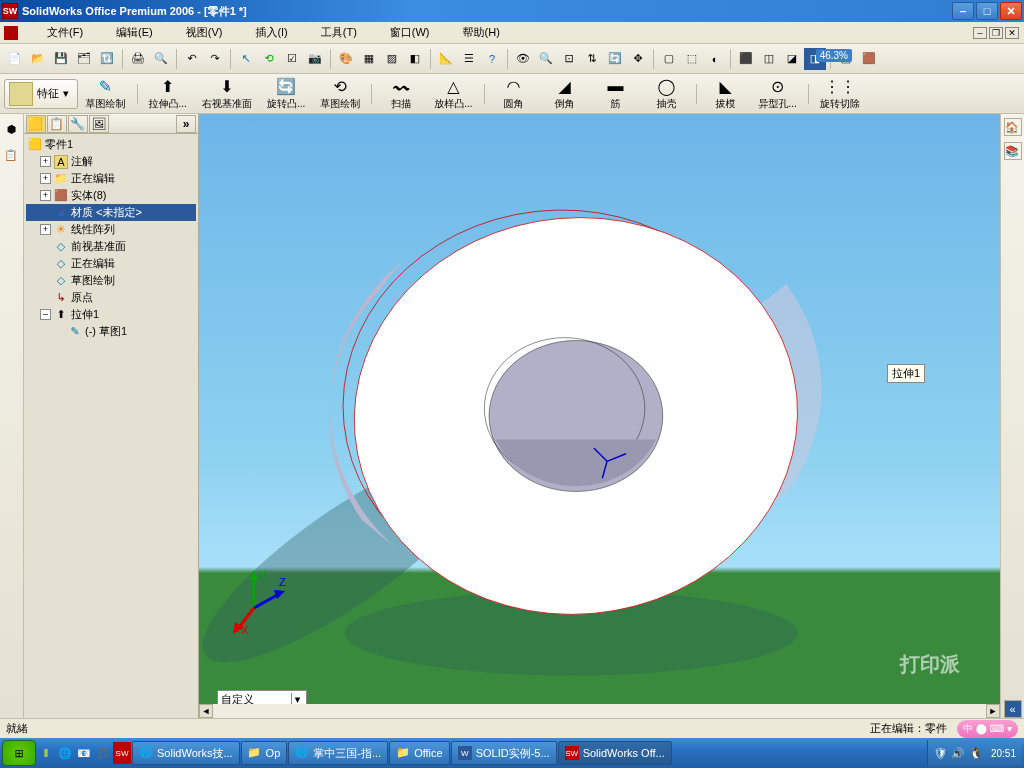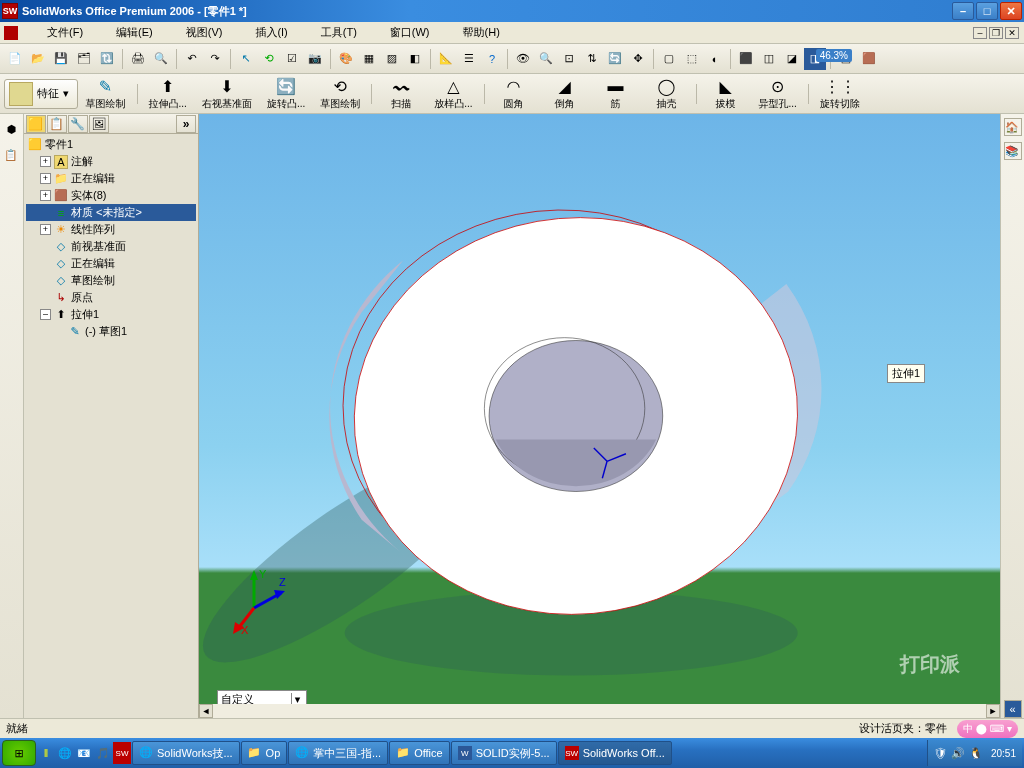--- a/index.html
+++ b/index.html
@@ -337,21 +337,21 @@
     <div class="rbtn">🏠</div>
     <div class="rbtn">📚</div>
     <div style="flex:1"></div>
     <div class="rbtn" style="background:#2a5a9a;color:white;">«</div>
   </div>
 </div>
 
 <div class="statusbar">
   <span>就緒</span>
   <span class="spacer"></span>
-  <span>设计活页夹：零件</span>
+  <span>正在编辑：零件</span>
   <span style="width:10px"></span>
   <span class="ime-badge">中 ⬤ ⌨ ▾</span>
 </div>
 
 <div class="taskbar">
   <div class="start-btn">⊞</div>
   <div class="ql" style="color:#ff0">‖</div>
   <div class="ql">🌐</div>
   <div class="ql">📧</div>
   <div class="ql">🎵</div>

